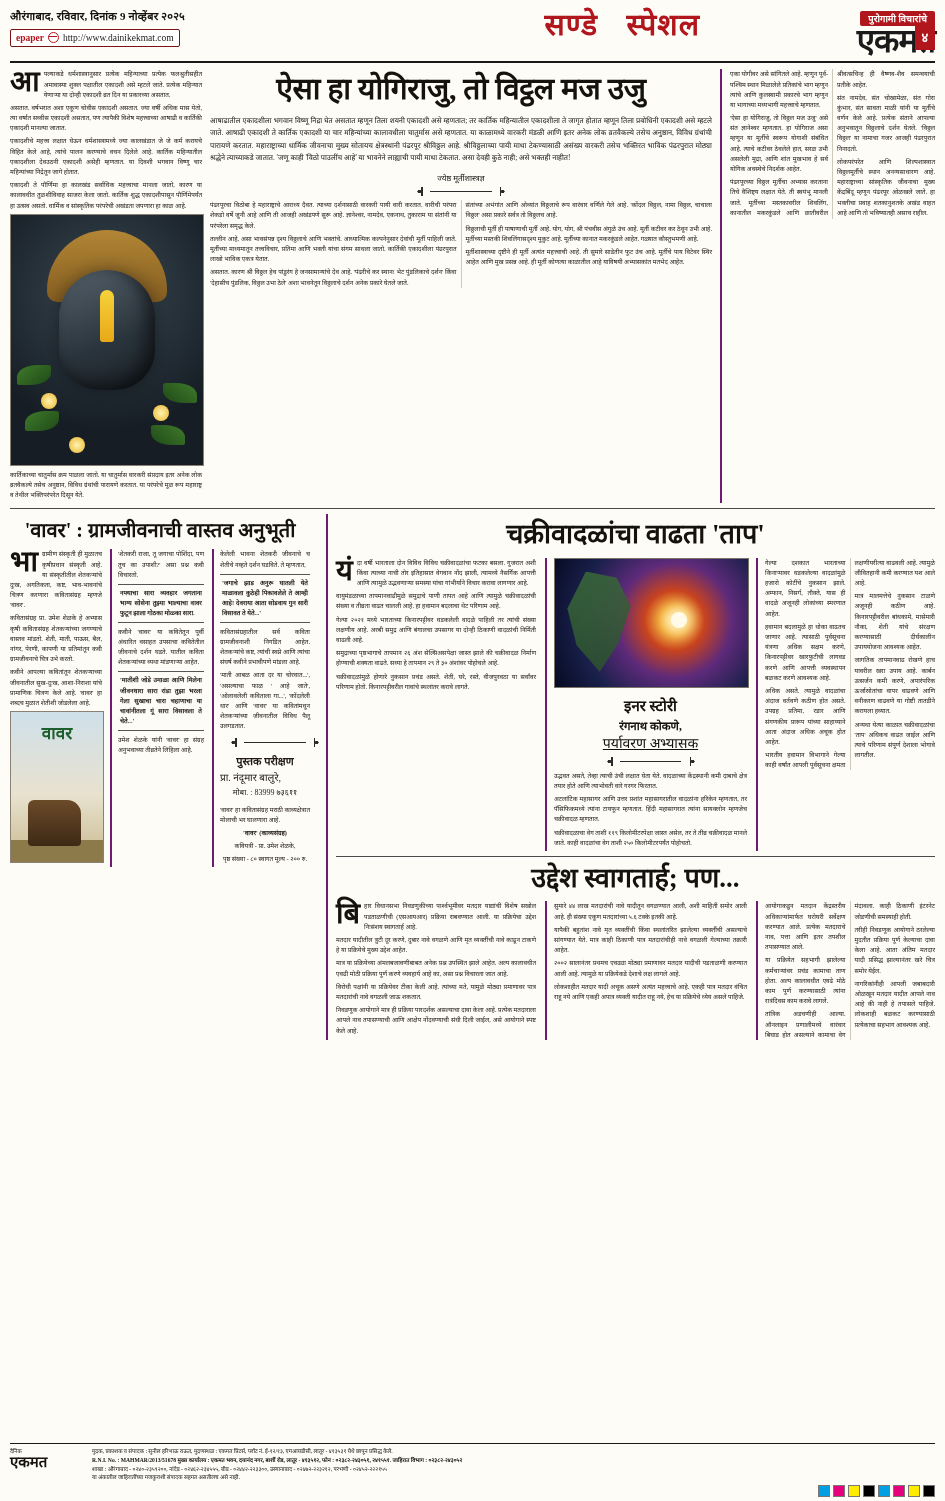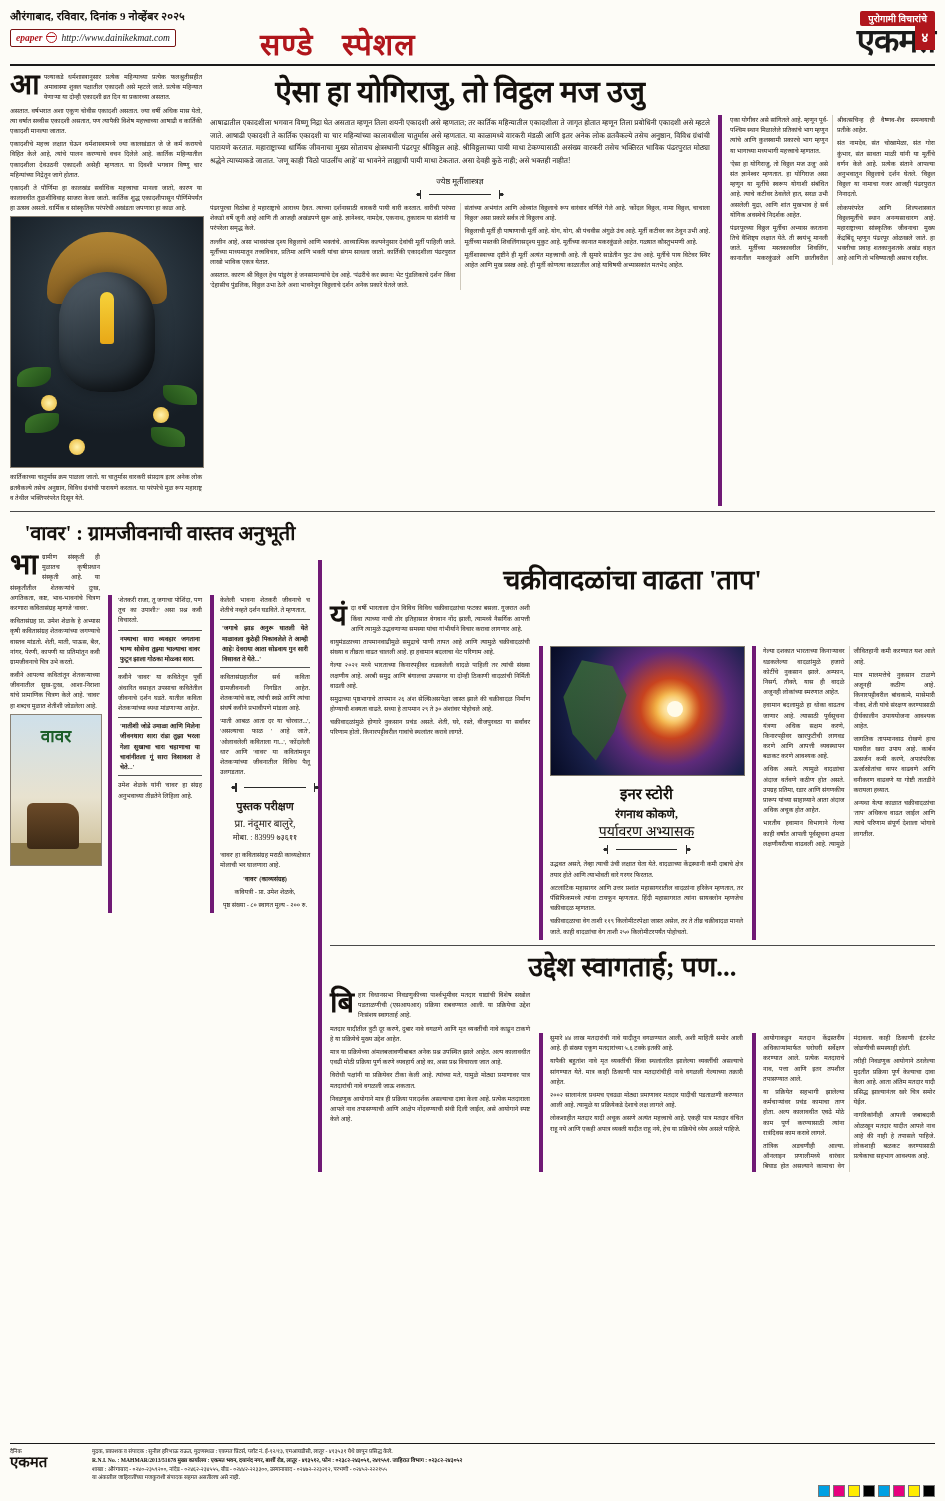--- a/index.html
+++ b/index.html
@@ -20,33 +20,33 @@
   .masthead{
     display:flex;align-items:flex-start;justify-content:space-between;
     border-bottom:2px solid #1a1a1a;
     padding-bottom:4px;
   }
   .mh-left{width:250px;font-size:10.5px;line-height:1.5;}
   .mh-date{font-weight:bold;font-size:11px;letter-spacing:.2px;}
   .epaper{
     margin-top:4px;display:inline-flex;align-items:center;gap:4px;
     border:1px solid #7a1414;border-radius:2px;padding:1px 5px;
-    font-size:9.5px;background:#fff;font-style:italic;
+    font-size:9.5px;background:#fff;
   }
   .epaper .glob{
     width:9px;height:9px;border-radius:50%;
     border:1.3px solid #b0161c;display:inline-block;position:relative;
   }
   .epaper .glob:after{
     content:"";position:absolute;left:-1.3px;top:3px;width:9px;height:0;
     border-top:1.3px solid #b0161c;
   }
   .epaper .lbl{color:#b0161c;font-weight:bold;}
   .epaper .url{color:#1a1a1a;}
-  .mh-center{flex:1;text-align:left;padding-top:2px;margin-top:20px;}
+  .mh-center{flex:1;text-align:right;padding-top:2px;}
   .sunday{
     font-size:30px;font-weight:bold;color:#b0161c;
     font-family:"Liberation Serif",serif;letter-spacing:1px;
     line-height:1;
   }
   .sunday .sp{letter-spacing:4px;}
   .mh-right{width:235px;text-align:right;position:relative;}
   .tagline{
     background:#b0161c;color:#fff;font-size:9.5px;font-weight:bold;
     display:inline-block;padding:1px 8px;border-radius:2px;
@@ -65,21 +65,21 @@
     font-size:6.3px;line-height:1.62;text-align:justify;
     -webkit-hyphens:auto;hyphens:auto;
     color:#211a14;
   }
   .col-text p{margin:0 0 3px 0;}
   .dropcap{
     float:left;font-size:29px;line-height:.82;font-weight:bold;
     margin:1px 4px 0 0;color:#15110d;
   }
   .rule{border-top:1px solid #4a4a4a;margin:5px 0;}
-  .vrule{border-left:4px solid #701a75;margin-top:43px;}
+  .vrule{border-left:2px solid #701a75;}
   
   .top{display:flex;gap:8px;margin-top:6px;}
   .top-l{width:192px;}
   .top-m{flex:1;}
   .top-r{width:205px;}
   .headline{
     font-size:30px;font-weight:bold;text-align:center;
     letter-spacing:-.3px;line-height:1.18;margin:2px 0 8px;
   }
   .intro{
@@ -127,21 +127,21 @@
       radial-gradient(circle at 12% 50%, #2a2a2a 1.6px, transparent 2px),
       radial-gradient(circle at 88% 50%, #2a2a2a 1.6px, transparent 2px),
       linear-gradient(to right, transparent 14%, #2a2a2a 14%, #2a2a2a 15%, transparent 15%,
                       transparent 85%, #2a2a2a 85%, #2a2a2a 86%, transparent 86%);
     position:relative;
   }
   .orn:before{
     content:"";position:absolute;left:22%;right:22%;top:4px;height:1px;background:#2a2a2a;
   }
   
-  .band{display:flex;gap:8px;margin-top:4px;}
+  .band{display:flex;gap:16px;margin-top:4px;}
   .b-left{width:300px;}
   .b-right{flex:1;}
   .sec-head{
     font-size:20px;font-weight:bold;text-align:center;line-height:1.25;margin:4px 0 6px;
   }
   .sec-head-big{
     font-size:27px;font-weight:bold;text-align:center;line-height:1.2;margin:4px 0 7px;
   }
   .two-col{column-count:2;column-gap:9px;column-rule:1px solid #cfc9bc;}
   .pull{
@@ -158,21 +158,21 @@
     position:absolute;top:8px;left:0;right:0;text-align:center;
     font-size:17px;font-weight:bold;color:#1d5f2a;
   }
   .bk-ox{
     position:absolute;bottom:16px;left:18%;width:58%;height:46px;
     background:linear-gradient(180deg,#6b4a28,#3d2a16);
     border-radius:6px 14px 4px 4px;
   }
   .bk-ground{position:absolute;bottom:0;left:0;right:0;height:22px;background:#8d7a4a;}
   .bookcap{font-size:11px;font-weight:bold;text-align:center;margin-top:5px;}
-  .bookcap2{font-size:10px;text-align:center;}
+  .bookcap2{font-size:10px;text-align:left;}
   .bookcap3{font-size:8px;text-align:center;}
   
   .cyclone{
     width:100%;height:128px;border:1px solid #7a7468;
     background:radial-gradient(circle at 62% 48%, #fde8a8 0%, #f4b13c 10%, #c8431f 22%, #5e2a7a 42%, #19204a 70%, #060a22 100%);
     position:relative;overflow:hidden;
   }
   .cy-land{
     position:absolute;left:4%;top:10%;width:40%;height:80%;
     background:linear-gradient(160deg,#3b6b3a,#2a4f2b);

